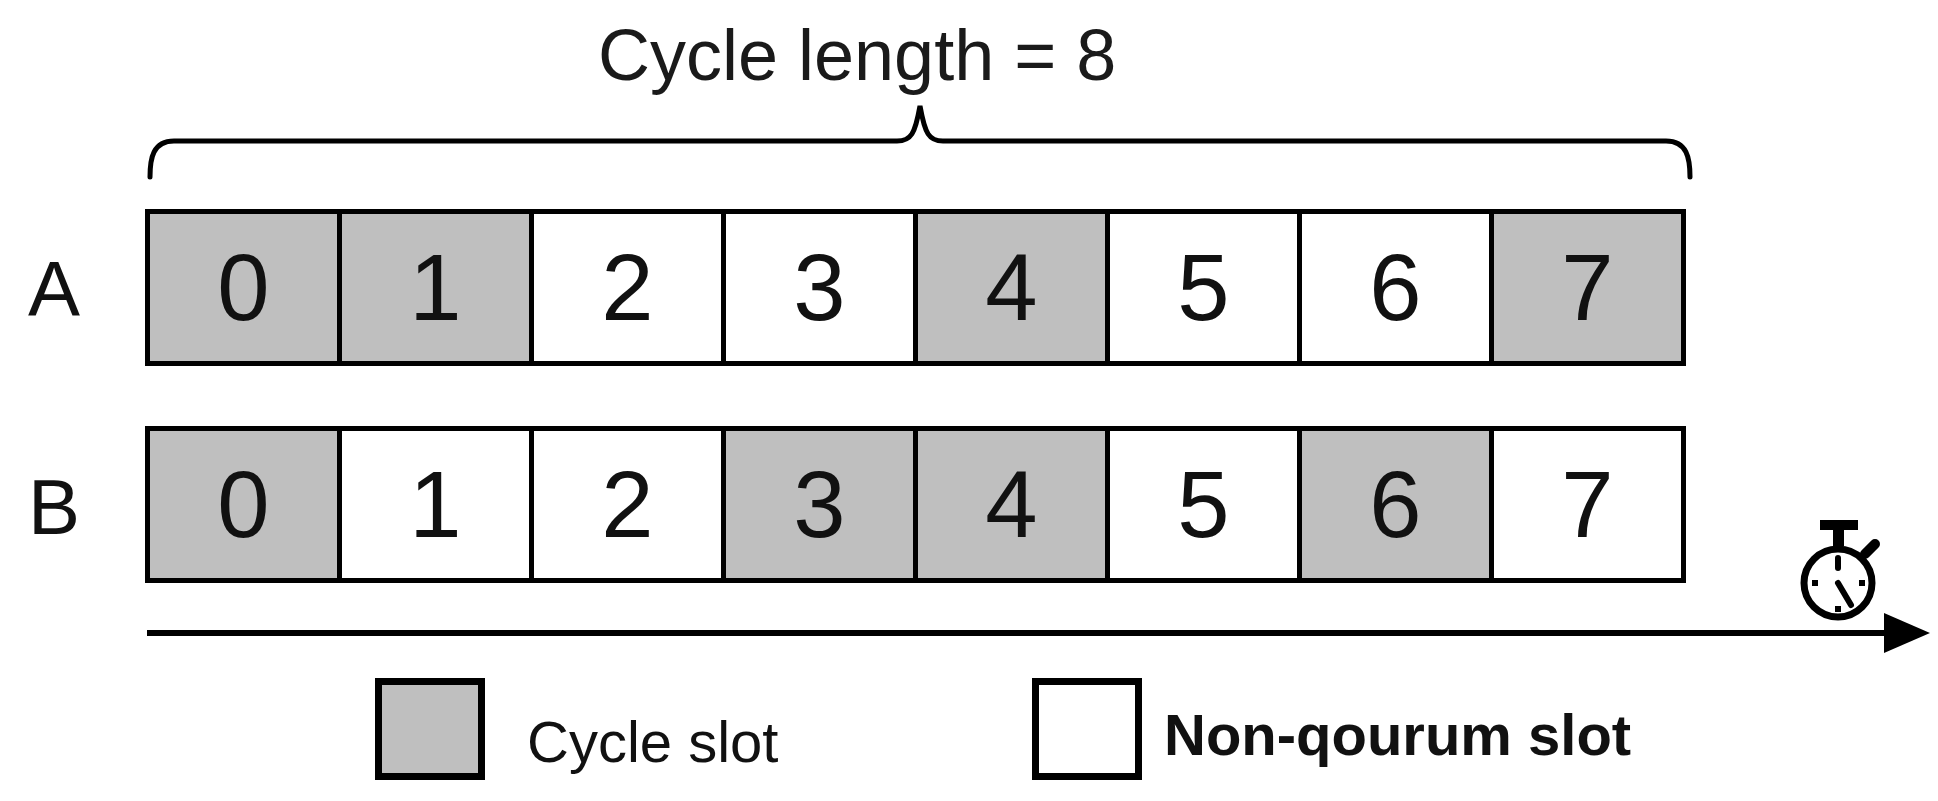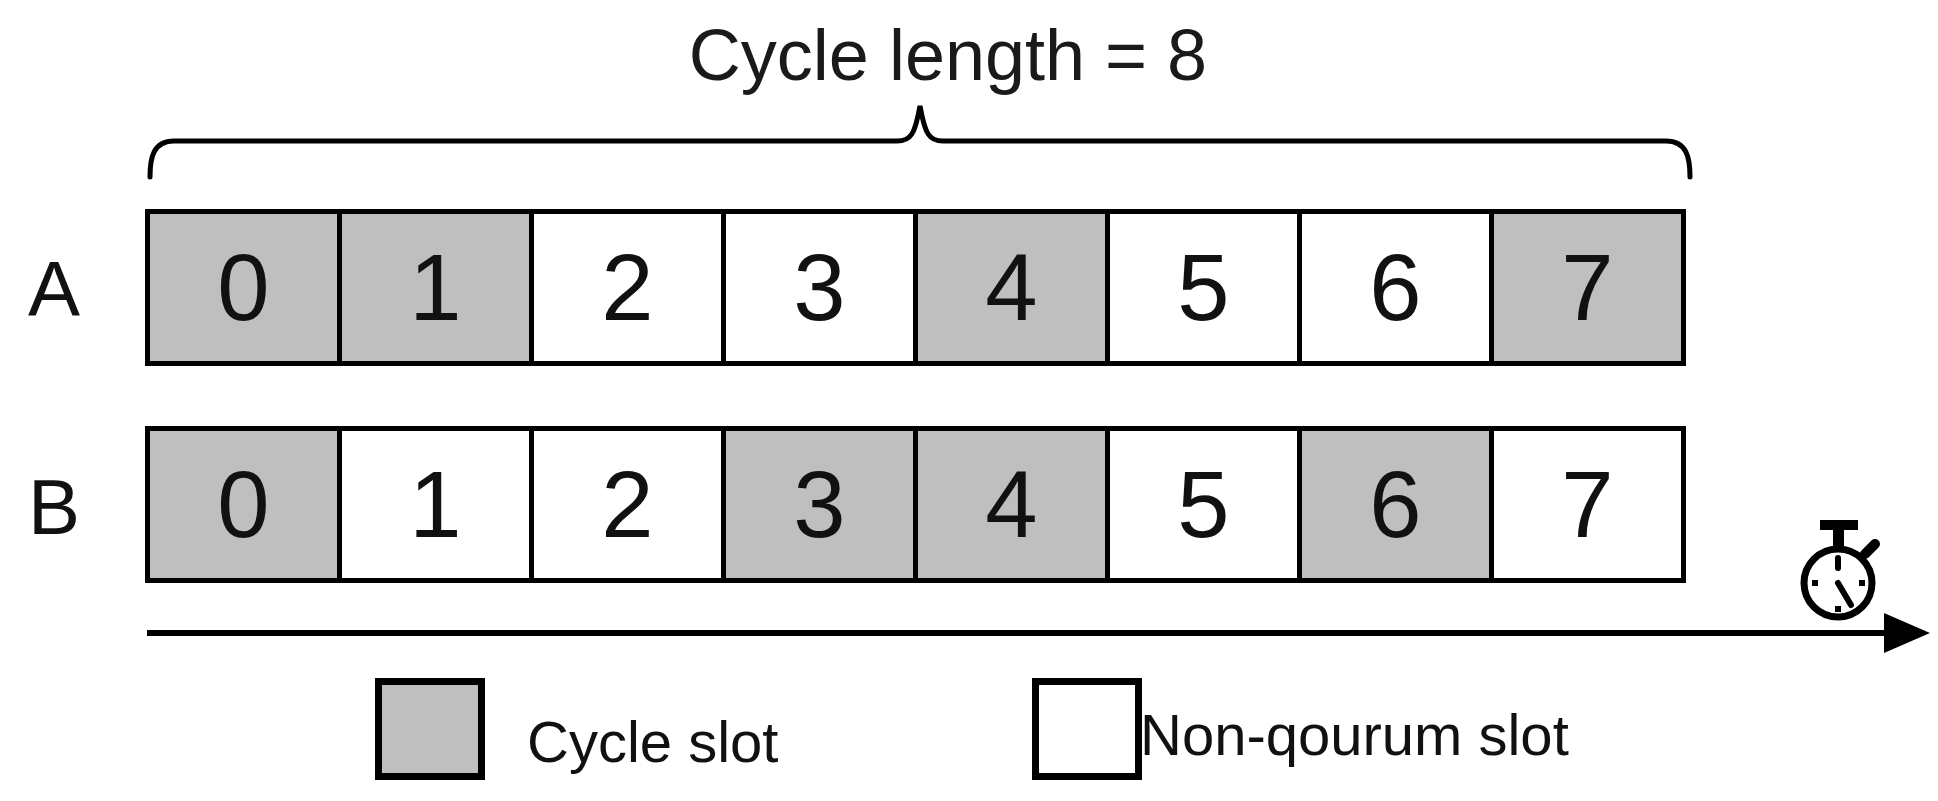--- a/index.html
+++ b/index.html
@@ -7,21 +7,21 @@
     position:relative;
     width:1938px;height:801px;
     background:#ffffff;
     font-family:"Liberation Sans", sans-serif;
     color:#111;
     overflow:hidden;
   }
   .title{
     position:absolute;
     left:598px;top:18px;width:700px;
-    text-align:center;
+    text-align:left;
     font-size:72px;
     line-height:1.05;
     color:#1a1a1a;
     white-space:nowrap;
   }
   .brace-svg{position:absolute;left:0;top:0;}
   .slots{
     position:absolute;
     display:flex;
     left:145px;
@@ -65,21 +65,21 @@
   .legend-swatch-1{position:absolute;left:375px;top:678px;}
   .legend-swatch-2{position:absolute;left:1032px;top:678px;}
   .legend-label{
     position:absolute;
     font-size:58px;
     line-height:60px;
     color:#111;
     white-space:nowrap;
   }
   .legend-label-1{left:527px;top:712px;}
-  .legend-label-2{left:1140px;top:705px;}
+  .legend-label-2{left:1164px;top:705px;font-weight:bold;}
 </style>
 </head>
 <body>
 
 <div class="canvas">
 
   <div class="title">Cycle length = 8</div>
 
   <svg class="brace-svg" width="1938" height="200" viewBox="0 0 1938 200">
     <path d="M 150 177

